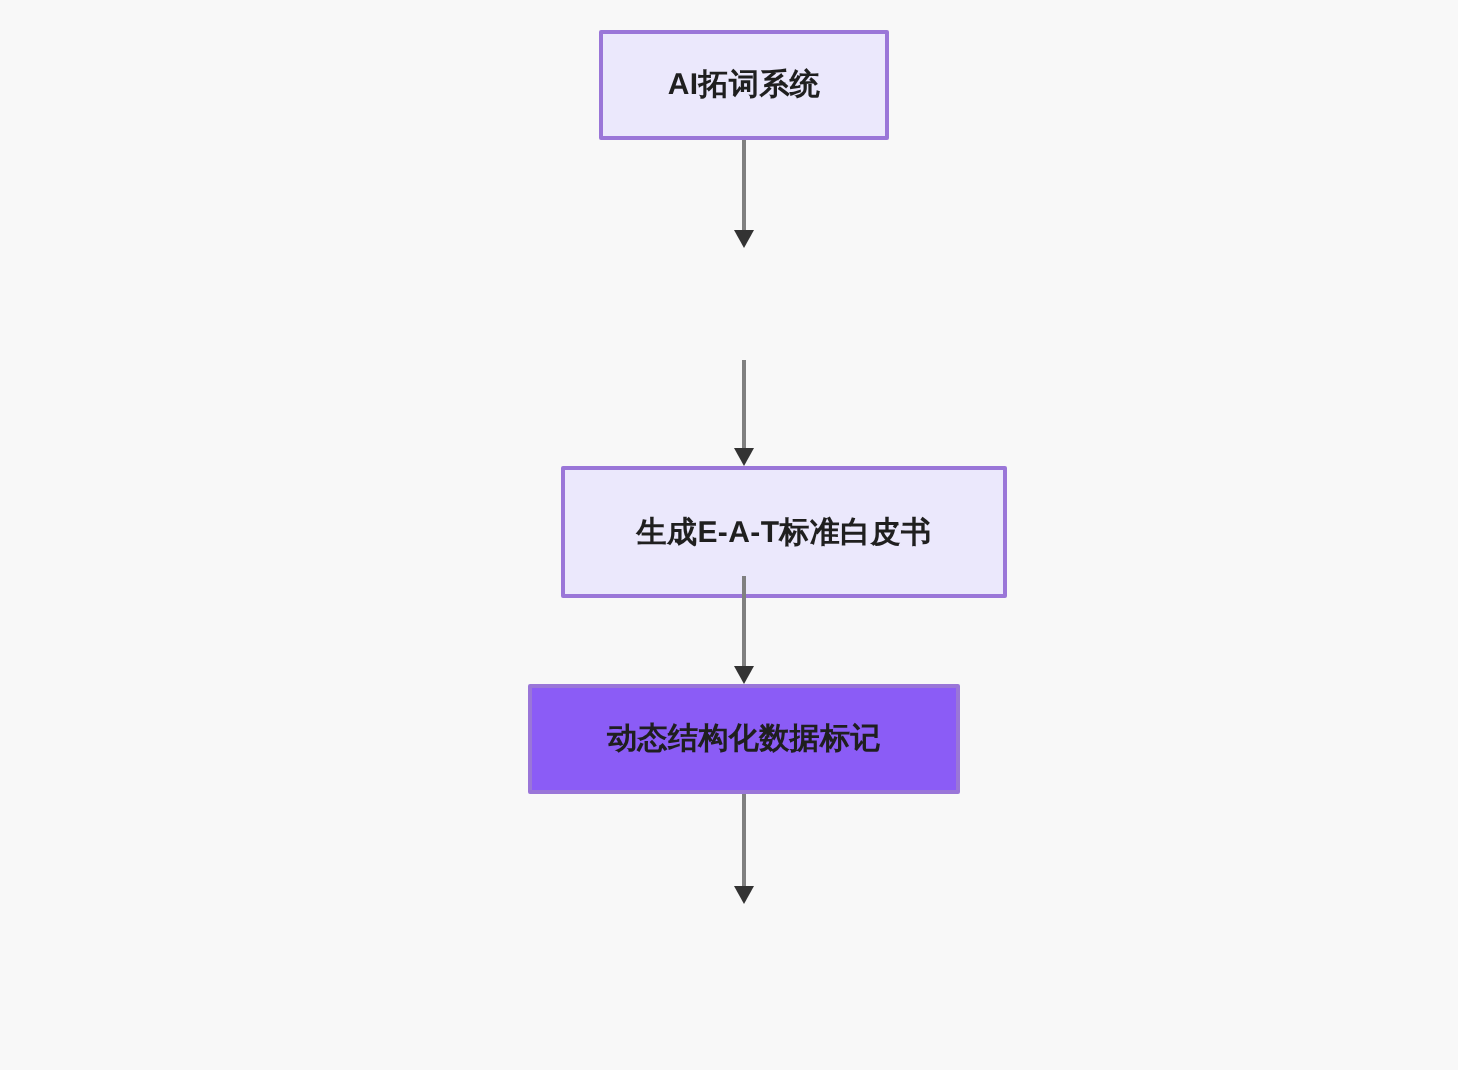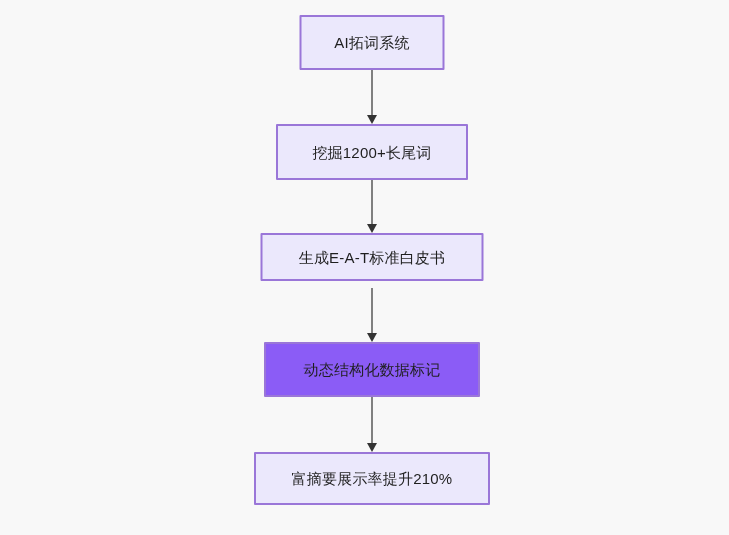--- a/index.html
+++ b/index.html
@@ -22,20 +22,21 @@
   .node {
     position: absolute;
     box-sizing: border-box;
     background: #ebe8fc;
     border: 2px solid #9a76d8;
     border-radius: 1px;
     display: flex;
     align-items: center;
     justify-content: center;
     transform: translateX(-50%);
+    font-weight: bold;
   }
   .node-label {
     font-size: 15px;
     line-height: 1;
     color: #1f1f1f;
     letter-spacing: 0.2px;
     white-space: nowrap;
   }
   .connector {
     position: absolute;
@@ -66,44 +67,38 @@
 
   <div class="node" style="left: 372px; top: 15px; width: 145px; height: 55px; background: rgb(235, 232, 252); border-color: rgb(154, 118, 216);">
     <span class="node-label" style="color: rgb(31, 31, 31);">AI拓词系统</span>
   </div>
 
   <div class="connector" style="left: 372px; top: 70px; height: 54px;">
     <div class="connector-line" style="background: rgb(128, 128, 128);"></div>
     <div class="connector-arrow" style="border-top-color: rgb(51, 51, 51);"></div>
   </div>
 
-  <div class="node" style="left: 372px; top: 124px; width: 192px; height: 56px; background: rgb(235, 232, 252); border-color: rgb(154, 118, 216);">
-    <span class="node-label" style="color: rgb(31, 31, 31);">挖掘1200+长尾词</span>
-  </div>
 
   <div class="connector" style="left: 372px; top: 180px; height: 53px;">
     <div class="connector-line" style="background: rgb(128, 128, 128);"></div>
     <div class="connector-arrow" style="border-top-color: rgb(51, 51, 51);"></div>
   </div>
 
-  <div class="node" style="left: 372px; top: 233px; width: 223px; height: 48px; background: rgb(235, 232, 252); border-color: rgb(154, 118, 216);">
+  <div class="node" style="left: 392px; top: 233px; width: 223px; height: 66px; background: rgb(235, 232, 252); border-color: rgb(154, 118, 216);">
     <span class="node-label" style="color: rgb(31, 31, 31);">生成E-A-T标准白皮书</span>
   </div>
 
   <div class="connector" style="left: 372px; top: 288px; height: 54px;">
     <div class="connector-line" style="background: rgb(128, 128, 128);"></div>
     <div class="connector-arrow" style="border-top-color: rgb(51, 51, 51);"></div>
   </div>
 
   <div class="node" style="left: 372px; top: 342px; width: 216px; height: 55px; background: #8b5cf6; border-color: rgb(154, 118, 216);">
     <span class="node-label" style="color: rgb(31, 31, 31);">动态结构化数据标记</span>
   </div>
 
   <div class="connector" style="left: 372px; top: 397px; height: 55px;">
     <div class="connector-line" style="background: rgb(128, 128, 128);"></div>
     <div class="connector-arrow" style="border-top-color: rgb(51, 51, 51);"></div>
   </div>
 
-  <div class="node" style="left: 372px; top: 452px; width: 236px; height: 53px; background: rgb(235, 232, 252); border-color: rgb(154, 118, 216);">
-    <span class="node-label" style="color: rgb(31, 31, 31);">富摘要展示率提升210%</span>
-  </div>
 
 </div>
 
 </body></html>

